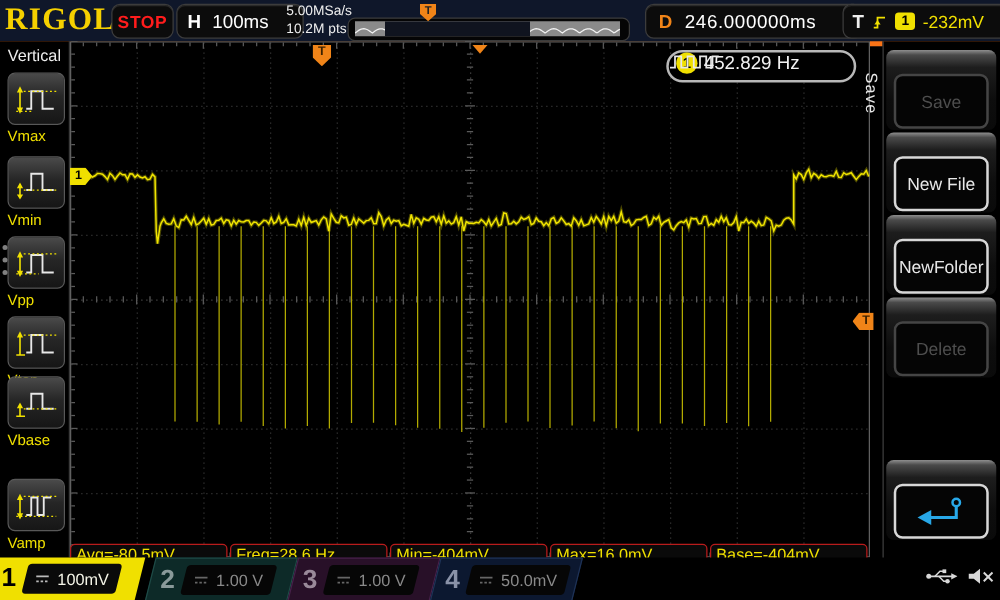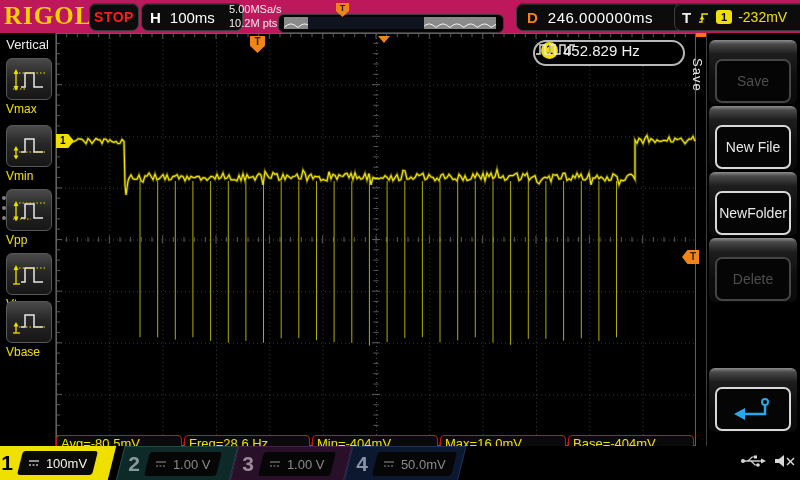--- a/index.html
+++ b/index.html
@@ -1,20 +1,20 @@
 <!DOCTYPE html>
 <html><head>
 <meta charset="utf-8">
 <style>
   html,body{margin:0;padding:0;background:#000;}
   #screen{position:relative;width:800px;height:480px;background:#000;overflow:hidden;
           font-family:"Liberation Sans",sans-serif;-webkit-font-smoothing:antialiased;}
   .abs{position:absolute;}
   
-  #topbar{left:0;top:0;width:800px;height:33px;background:#be185d;border-bottom:4px solid #f97316;}
+  #topbar{left:0;top:0;width:800px;height:33px;background:#0f172a;border-bottom:4px solid #f97316;}
   .tb-box{position:absolute;top:3px;height:26px;background:#0c0c0c;border:1px solid #3c3c3c;
           border-radius:7px;display:flex;align-items:center;box-shadow:inset 0 1px 0 #2a2a2a;}
   #logo{left:4px;top:2px;color:#f5d000;font-family:"Liberation Serif",serif;font-weight:bold;
         font-size:25px;letter-spacing:1px;}
   #stop-btn{left:89px;width:48px;justify-content:center;color:#ff1c1c;font-weight:bold;
             font-size:14px;letter-spacing:.5px;}
   #h-box{left:141px;width:84px;padding:0 8px;gap:9px;color:#fff;}
   #h-box .hl{font-weight:bold;font-size:15px;}
   #h-box .tbv{font-size:15px;}
   #acq{left:229px;top:2px;color:#eee;font-size:11px;line-height:14px;}
@@ -180,20 +180,32 @@
       <div class="lm-btn">
         <svg width="36" height="28">
           <path d="M10 19 h4 v-12 h9 v12 h9" fill="none" stroke="#e8e8e8" stroke-width="1.5"></path>
           <line x1="8" y1="19" x2="34" y2="19" stroke="#f0e000" stroke-dasharray="1.5 2"></line>
           <line x1="5" y1="17" x2="5" y2="25" stroke="#f0e000" stroke-width="1.3"></line>
           <path d="M5 14 l-2.5 4.5 h5 z" fill="#f0e000"></path>
           <line x1="2" y1="25" x2="9" y2="25" stroke="#f0e000" stroke-width="1.3"></line>
         </svg>
       </div>
       <div class="lm-label">Vbase</div>
+    </div>
+    <div class="lm-item" style="top:350px">
+      <div class="lm-btn">
+        <svg width="36" height="28">
+          <path d="M10 22 h4 v-14 h5 v14 h5 v-14 h6" fill="none" stroke="#e8e8e8" stroke-width="1.5"></path>
+          <line x1="8" y1="7" x2="34" y2="7" stroke="#f0e000" stroke-dasharray="1.5 2"></line>
+          <line x1="2" y1="23" x2="34" y2="23" stroke="#f0e000" stroke-dasharray="1.5 2"></line>
+          <line x1="5" y1="8" x2="5" y2="22" stroke="#f0e000" stroke-width="1.3"></line>
+          <path d="M5 5 l-2.5 5 h5 z M5 25.5 l-2.5 -5 h5 z" fill="#f0e000"></path>
+        </svg>
+      </div>
+      <div class="lm-label">Vamp</div>
     </div>
     <div class="dot" style="top:163px"></div>
     <div class="dot" style="top:173px"></div>
     <div class="dot" style="top:183px"></div>
   </div>
 
   <div id="plot" class="abs">
     <svg id="grid-svg" width="640" height="413" viewBox="0 0 640 413">
         <line x1="53.833333333333336" y1="1" x2="53.833333333333336" y2="412" stroke="#353535" stroke-dasharray="1 3" stroke-width="1"></line>
         <line x1="107.16666666666667" y1="1" x2="107.16666666666667" y2="412" stroke="#353535" stroke-dasharray="1 3" stroke-width="1"></line>

